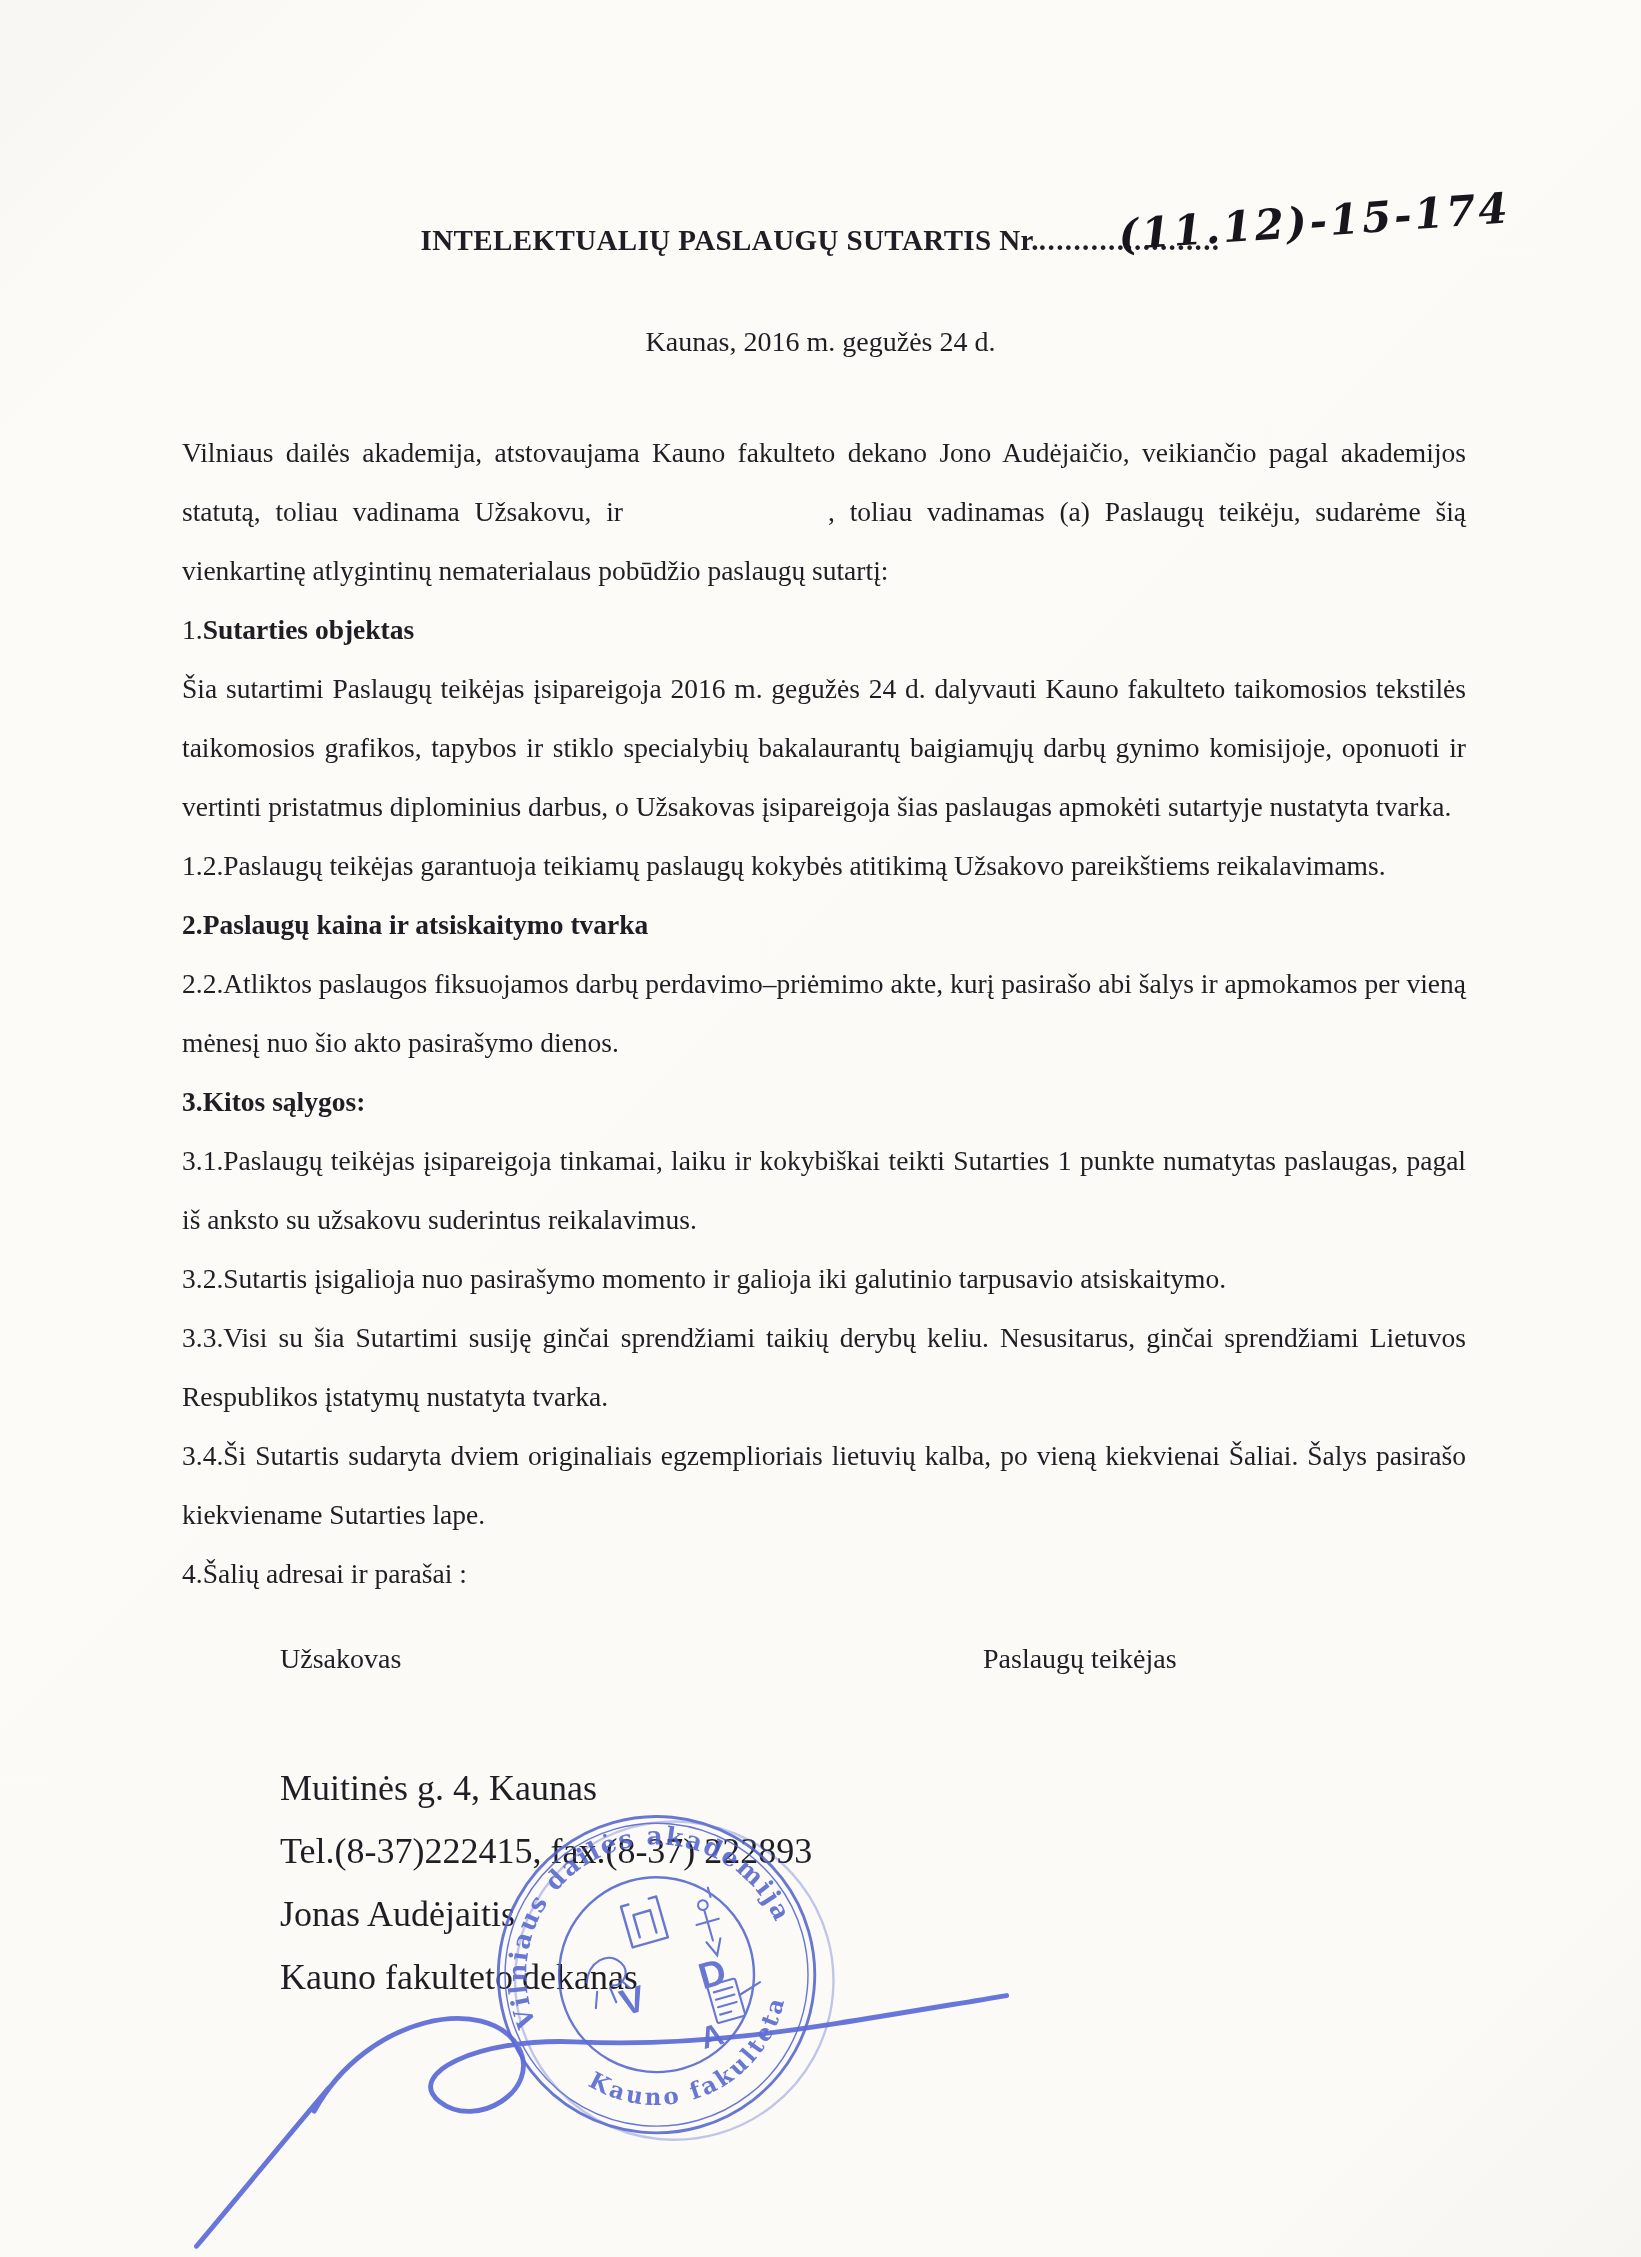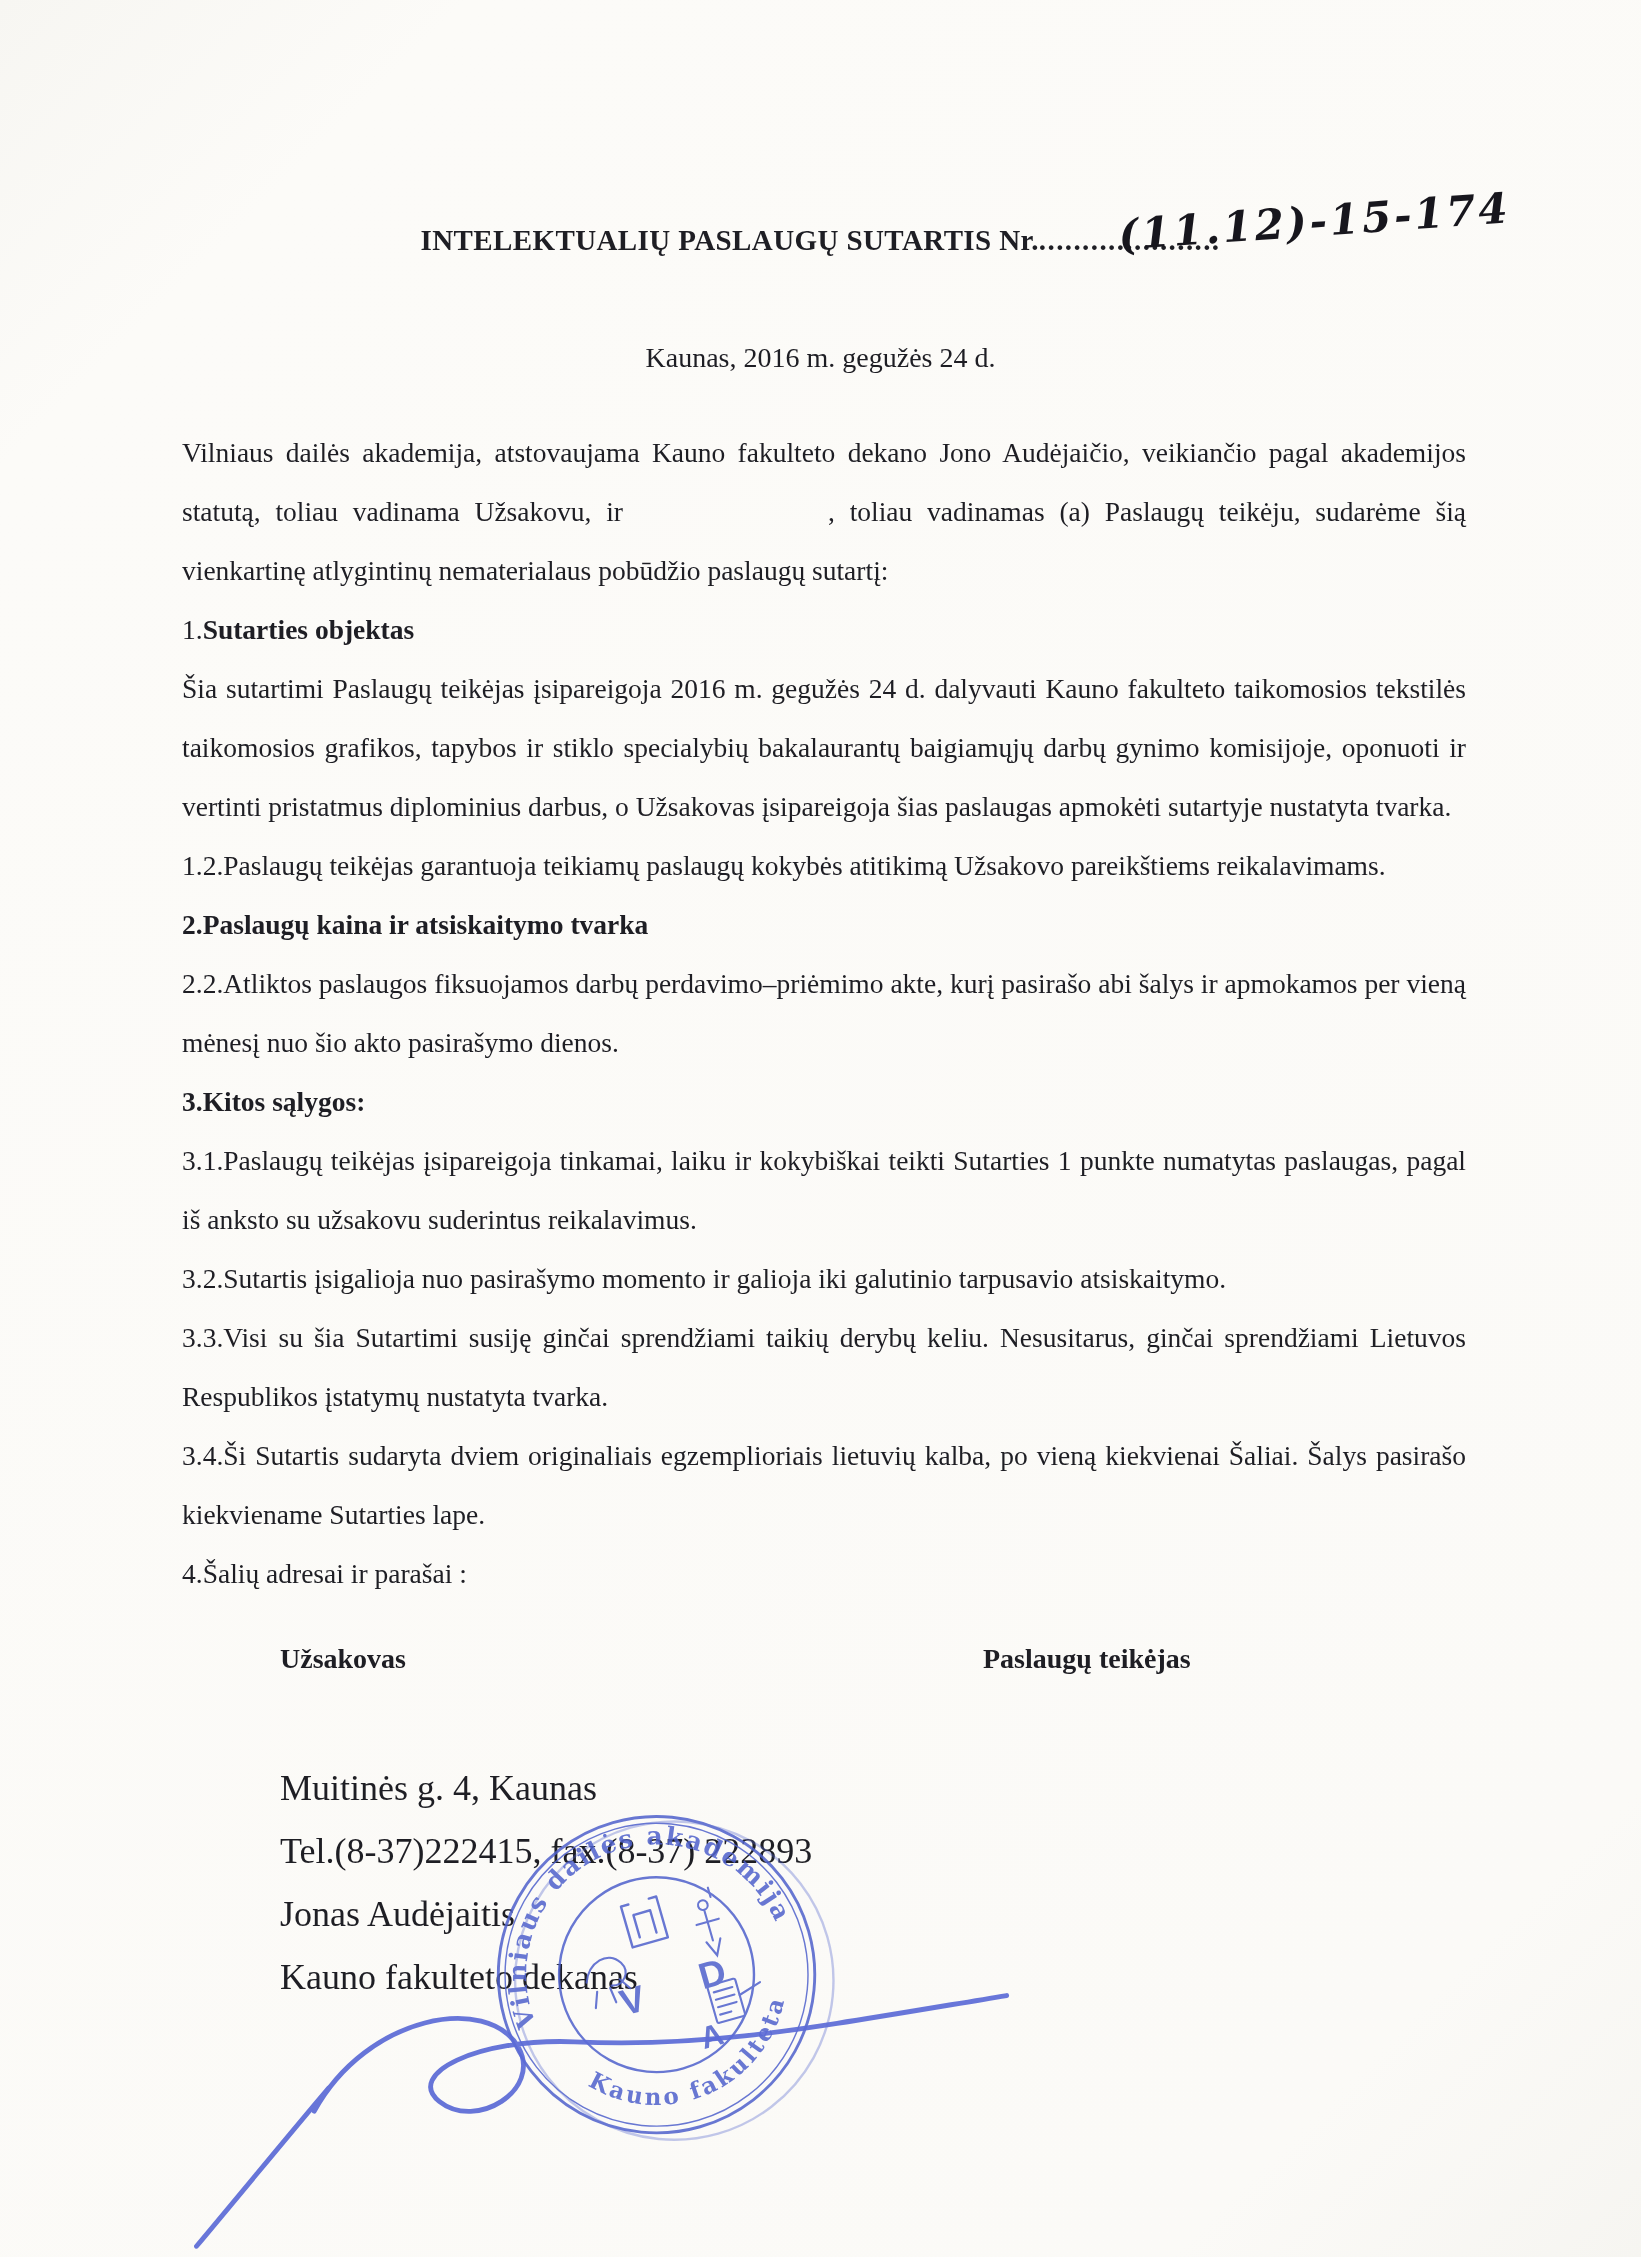--- a/index.html
+++ b/index.html
@@ -24,34 +24,34 @@
   .handwritten-number{
     position:absolute;left:1118px;top:-27px;
     font-size:42px;font-weight:bold;font-style:italic;
     font-family:"DejaVu Serif",serif;
     color:#17161d;letter-spacing:2.9px;white-space:nowrap;
     transform:rotate(-4deg);
   }
   
   .dateline{
     position:absolute;top:326px;left:0;right:0;
-    text-align:center;font-size:28px;margin-top:16px;
+    text-align:center;font-size:28px;
   }
   
   .body-text{
     position:absolute;top:423px;left:182px;width:1284px;
     font-size:27.5px;line-height:59px;text-align:justify;
   }
   .body-text p{margin:0;}
   .blank-gap{display:inline-block;width:205px;height:1px;}
   .sec-heading .txt{font-weight:bold;}
   .sec-heading.bold-num .num{font-weight:bold;}
   
   .party-heading{
-    position:absolute;top:1643px;font-size:28px;font-weight:bold;white-space:nowrap;
+    position:absolute;top:1643px;font-size:28px;font-weight:normal;white-space:nowrap;
   }
   .party-client{left:280px;}
   .party-provider{left:983px;}
   
   .address{
     position:absolute;top:1757px;left:280px;
     font-size:36px;line-height:63px;white-space:nowrap;
   }
   
   .stamp-svg{position:absolute;left:425px;top:1791px;}

